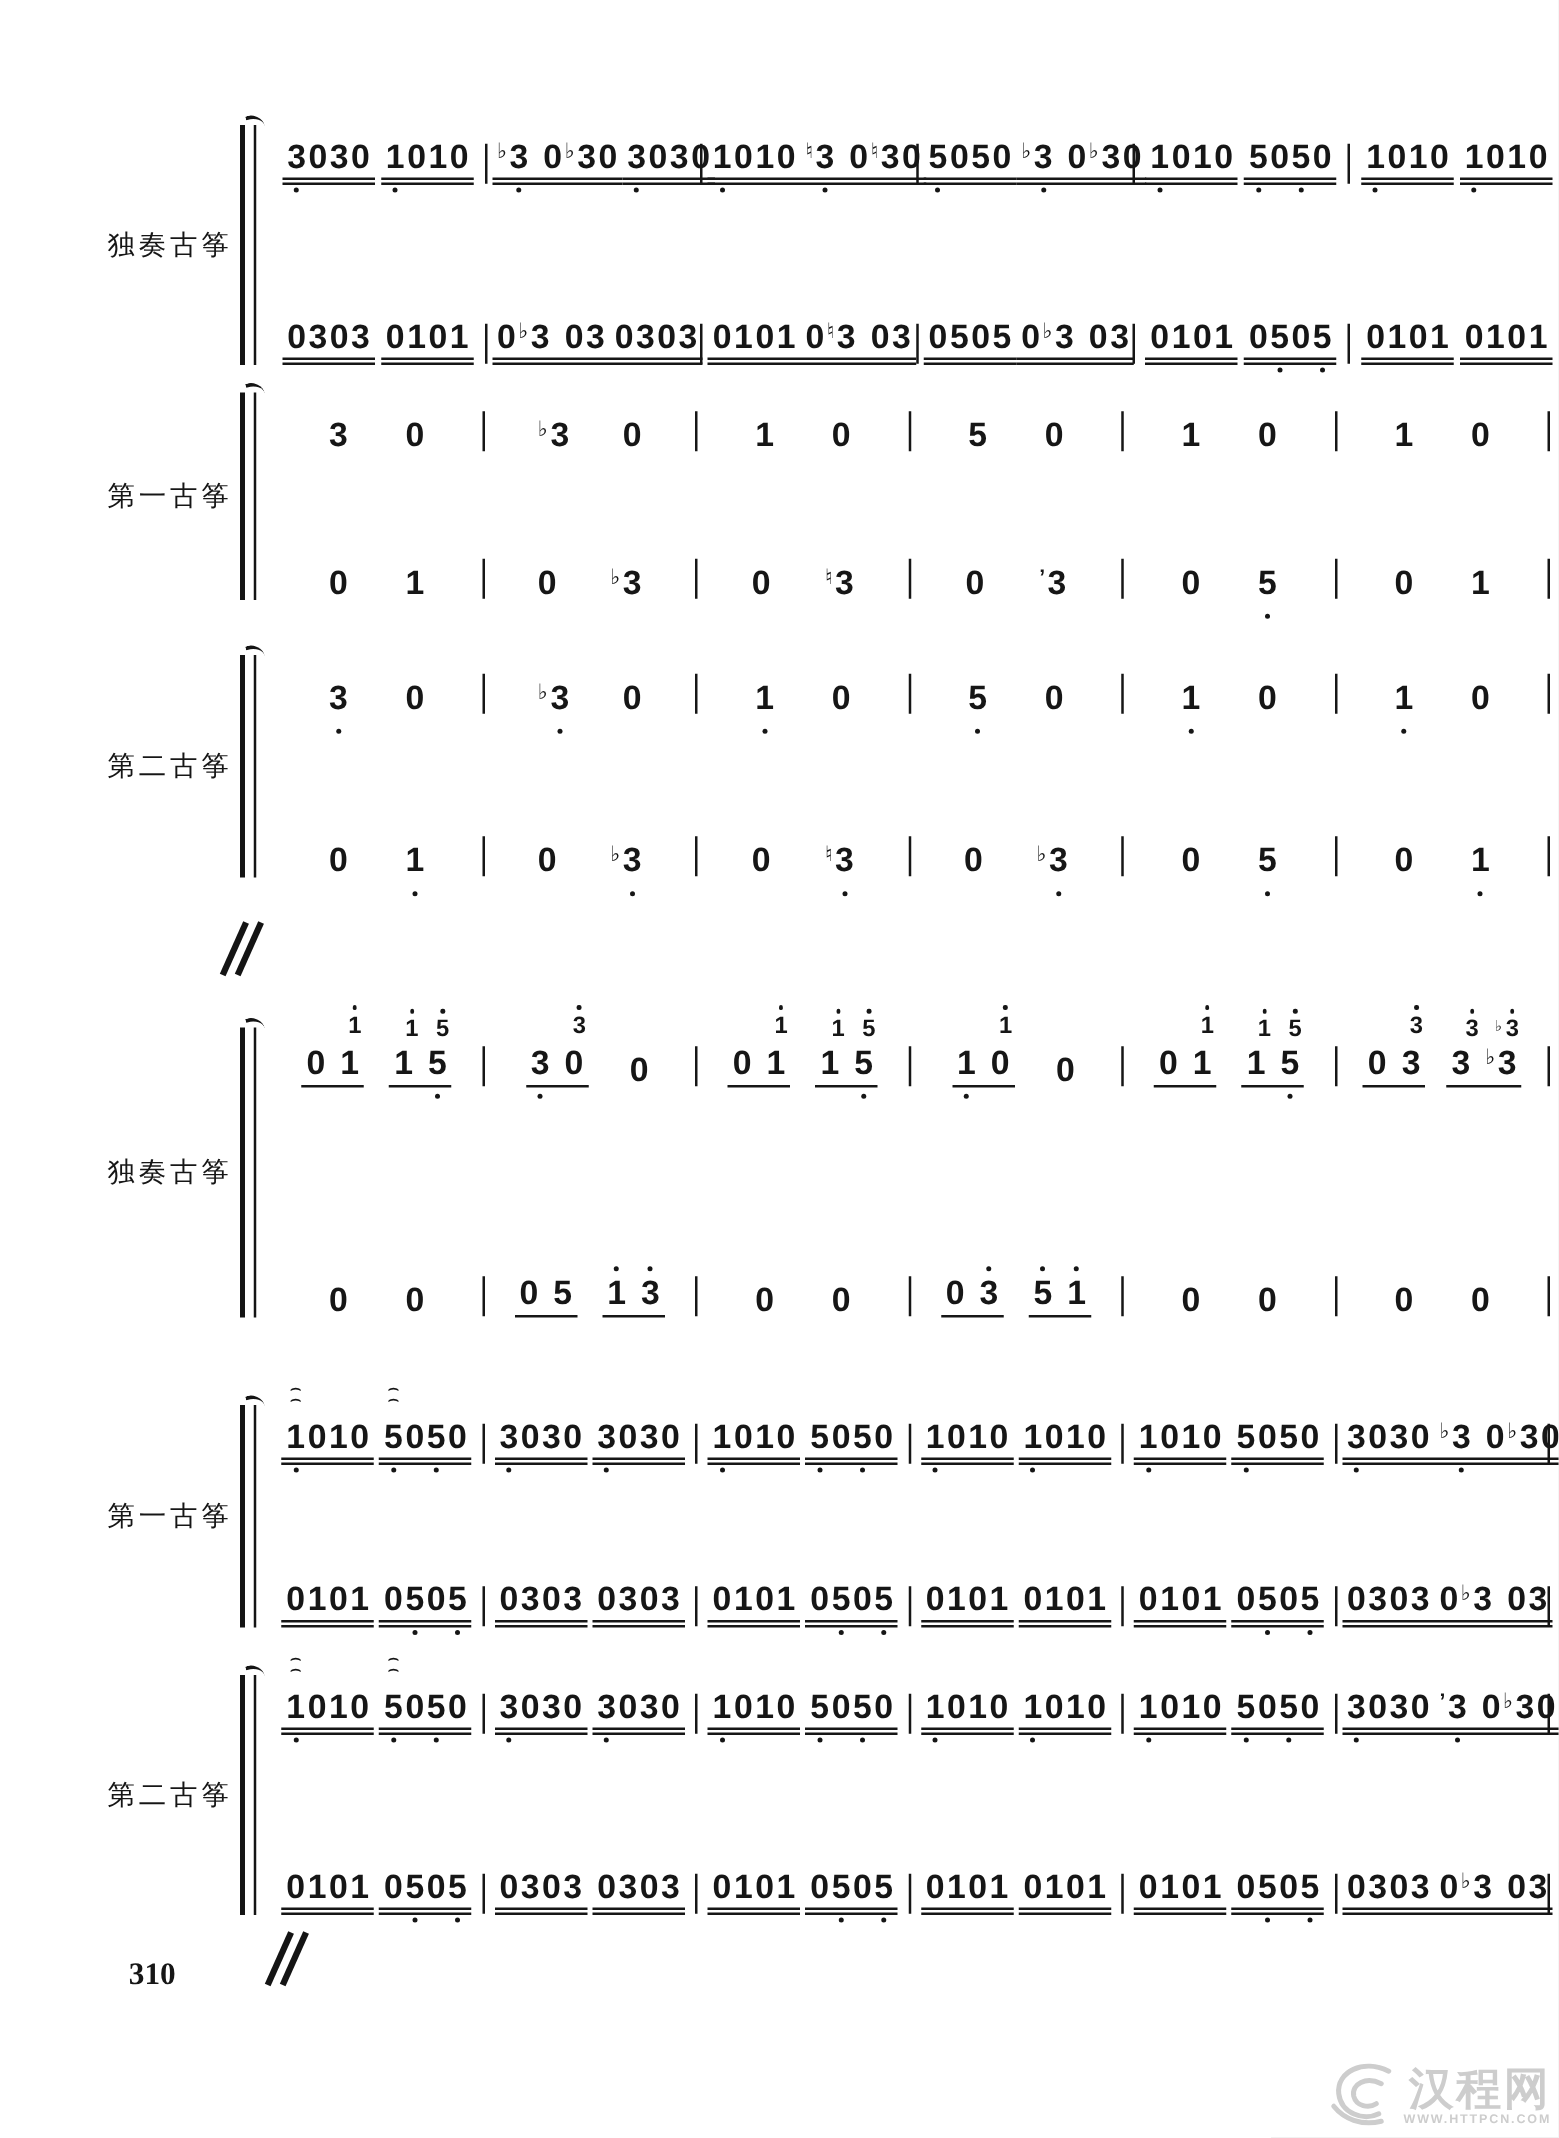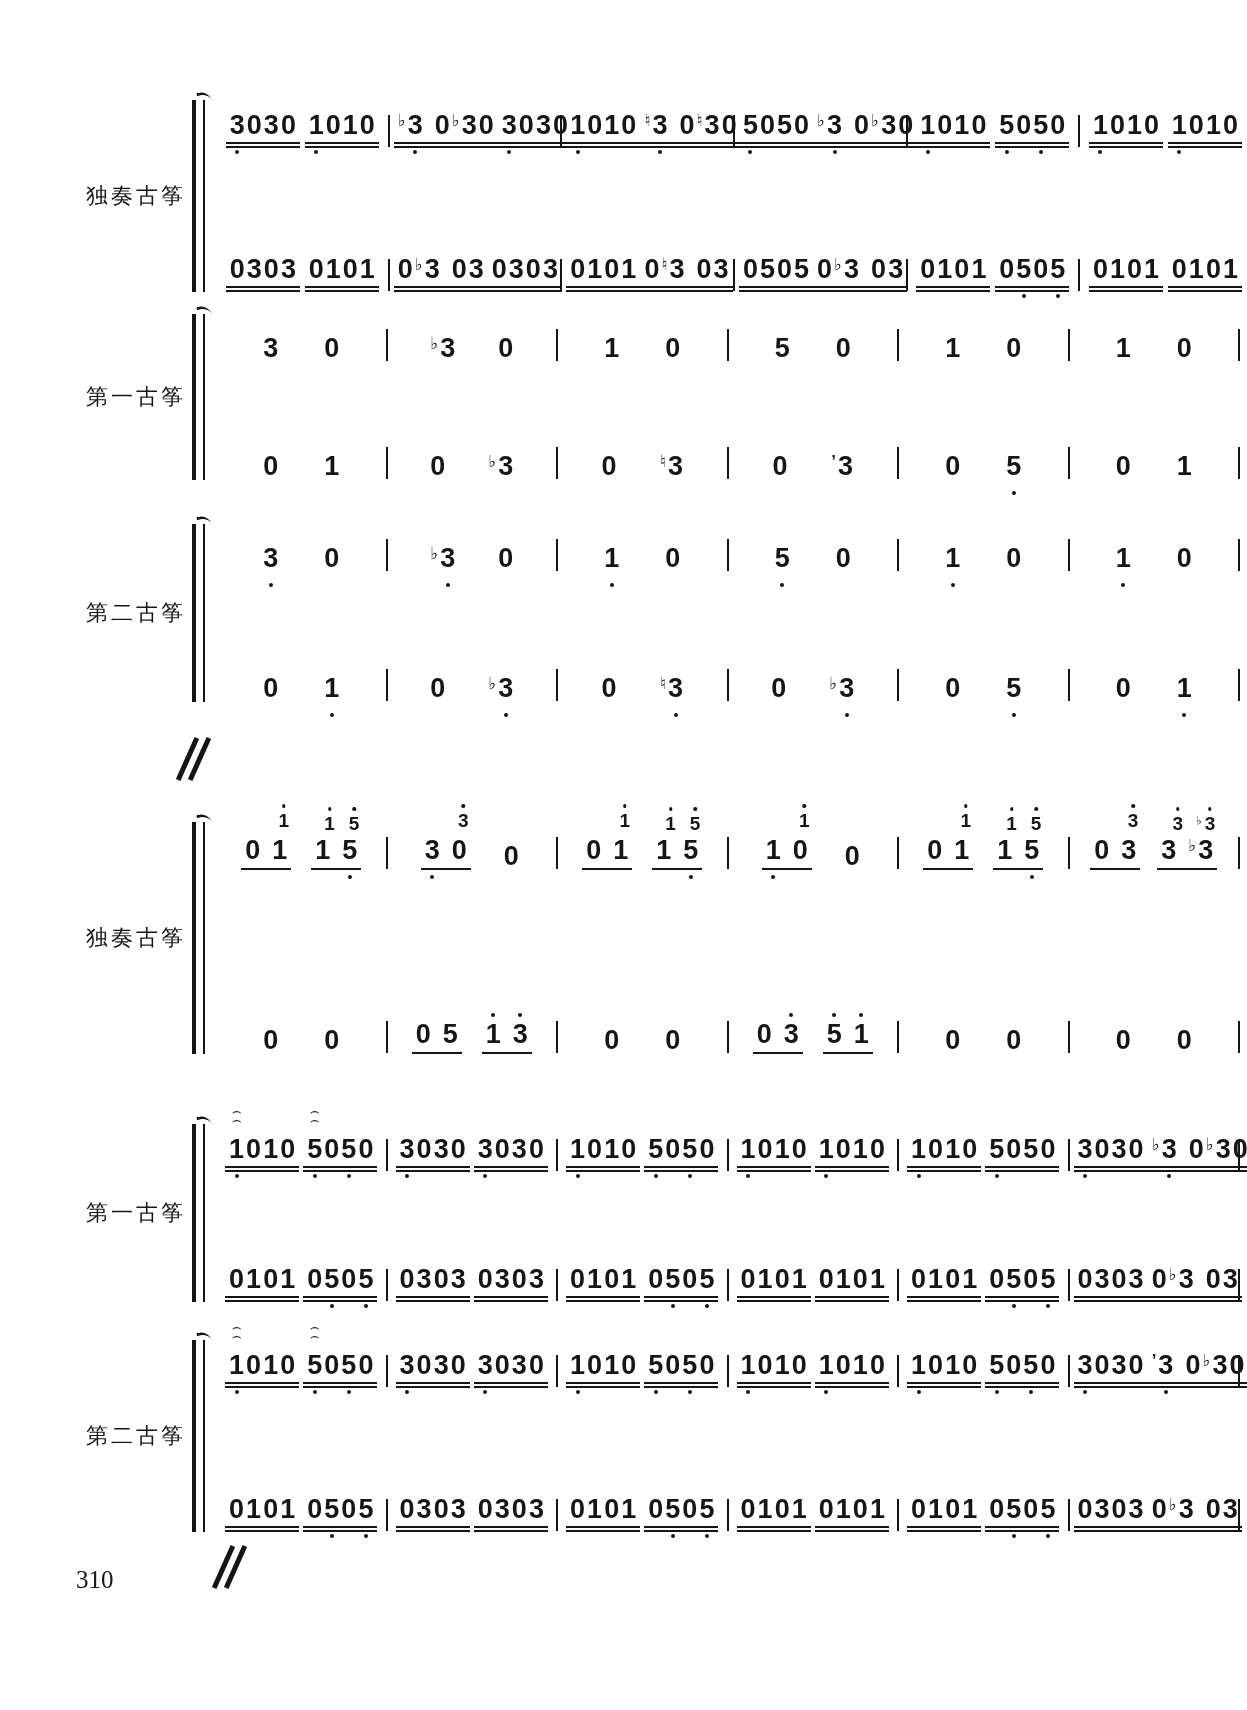--- a/index.html
+++ b/index.html
@@ -78,23 +78,23 @@
   .topvoice .dot-a::before{top:-7px;width:3.5px;height:3.5px;}
   
   .caesura{position:absolute;width:34px;height:48px;}
   .caesura-1{left:178px;top:736px;}
   .caesura-2{left:214px;top:1544px;}
   .caesura .c{position:absolute;top:0;width:5px;height:46px;background:#141414;transform:rotate(24deg);}
   .caesura .c:nth-child(1){left:7px;}
   .caesura .c:nth-child(2){left:19px;}
   
   .pageno{
-    position:absolute;left:76px;top:1566px;
+    position:absolute;left:103px;top:1566px;
     font-family:"Liberation Serif","DejaVu Serif",serif;
-    font-weight:normal;font-size:25px;
+    font-weight:bold;font-size:25px;
   }
   .watermark{
     position:absolute;right:6px;bottom:2px;
     display:flex;align-items:center;color:#cccccc;
   }
   .wm-logo{flex:none;margin-right:4px;}
   .wm-texts{display:flex;flex-direction:column;align-items:flex-end;}
   .wm-name{font-size:36px;font-weight:bold;letter-spacing:2px;color:#cdcdcd;line-height:1.05;}
   .wm-url{font-size:10px;letter-spacing:1.5px;color:#cdcdcd;font-weight:bold;}
 </style>
@@ -1133,14 +1133,29 @@
     <span class="c"></span>
     <span class="c"></span>
   </div>
   <div class="caesura caesura-2">
     <span class="c"></span>
     <span class="c"></span>
   </div>
 
   <div class="pageno">310</div>
 
+  <div class="watermark">
+    <span class="wm-logo">
+      <svg width="58" height="58" viewBox="0 0 58 58">
+        <g fill="none" stroke="#cdcdcd" stroke-width="4" stroke-linecap="round">
+          <path d="M50 12 C30 2, 8 12, 10 30 C12 46, 30 52, 42 46"></path>
+          <path d="M44 22 C32 16, 20 22, 22 32 C24 40, 34 42, 40 38"></path>
+          <path d="M6 40 C14 50, 28 56, 44 52"></path>
+        </g>
+      </svg>
+    </span>
+    <span class="wm-texts">
+      <span class="wm-name">汉程网</span>
+      <span class="wm-url">WWW.HTTPCN.COM</span>
+    </span>
+  </div>
 
 </div>
 
 </body></html>

